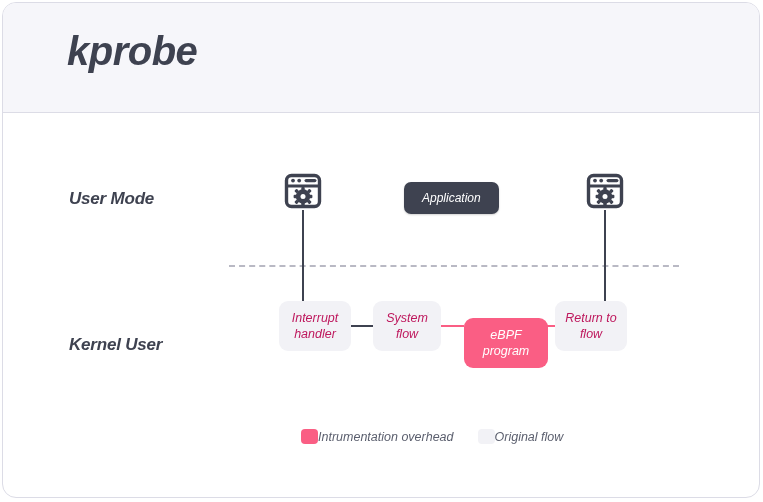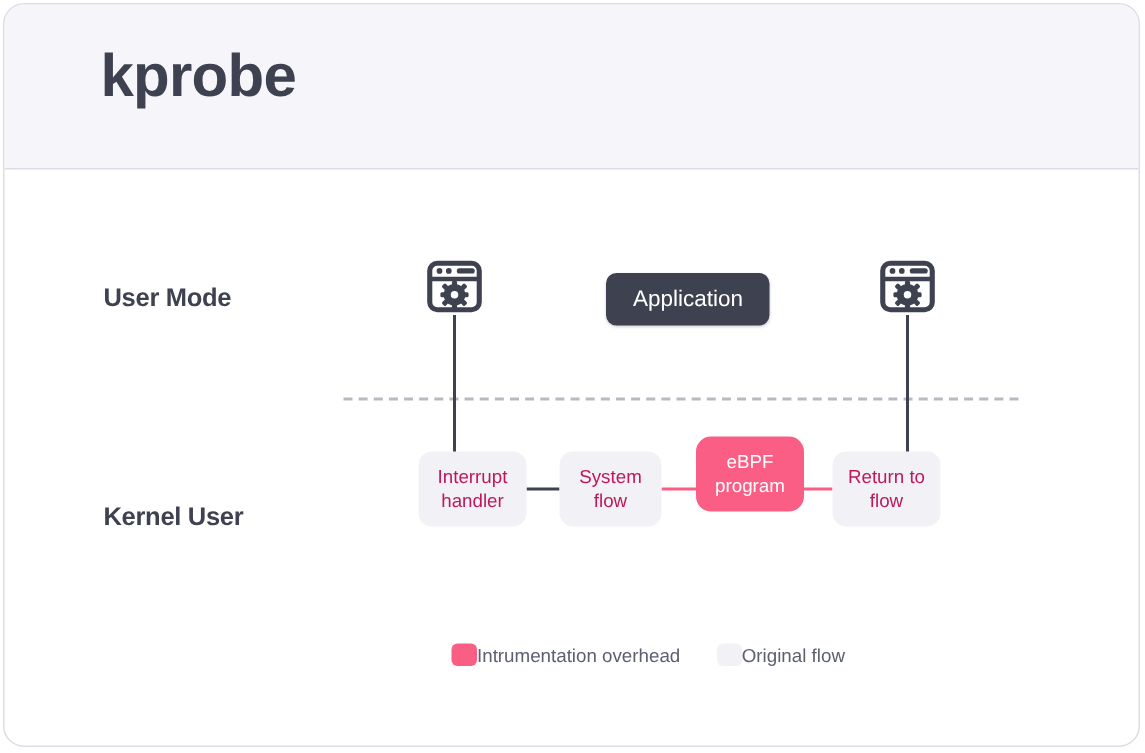--- a/index.html
+++ b/index.html
@@ -19,20 +19,21 @@
     position: absolute;
     left: 2px;
     top: 2px;
     width: 758px;
     height: 496px;
     background: #ffffff;
     border: 1px solid #dcdce6;
     border-radius: 14px;
     box-sizing: border-box;
     overflow: hidden;
+    font-style: italic;
   }
 
   
   .card-header {
     position: absolute;
     left: 0;
     top: 0;
     width: 100%;
     height: 110px;
     background: #f6f6fa;
@@ -99,21 +100,21 @@
   .vline-right { left: 601px; top: 96px;  height: 100px; }
 
   
   .app-pill {
     position: absolute;
     left: 401px;
     top: 68px;
     padding: 9px 18px;
     background: #3e4250;
     color: #ffffff;
-    font-size: 15px;
+    font-size: 12px;
     font-weight: 500;
     border-radius: 7px;
     white-space: nowrap;
     box-shadow: 0 1px 2px rgba(0,0,0,.18);
   }
 
   
   .kbox {
     position: absolute;
     display: flex;
@@ -131,21 +132,21 @@
     background: #f2f2f6;
     color: #be185d;
   }
   .kbox-pink {
     background: #fa5e84;
     color: #ffffff;
   }
 
   .kbox-1 { left: 276px; top: 187px; width: 72px; height: 50px; }
   .kbox-2 { left: 370px; top: 187px; width: 68px; height: 50px; }
-  .kbox-3 { left: 461px; top: 177px; width: 72px; height: 50px; border-radius: 10px; }
+  .kbox-3 { left: 461px; top: 204px; width: 84px; height: 50px; }
   .kbox-4 { left: 552px; top: 187px; width: 72px; height: 50px; }
 
   
   .hline {
     position: absolute;
     height: 2px;
     top: 211px;
   }
   .hline-dark { background: #3e4250; }
   .hline-pink { background: #fa5e84; }

